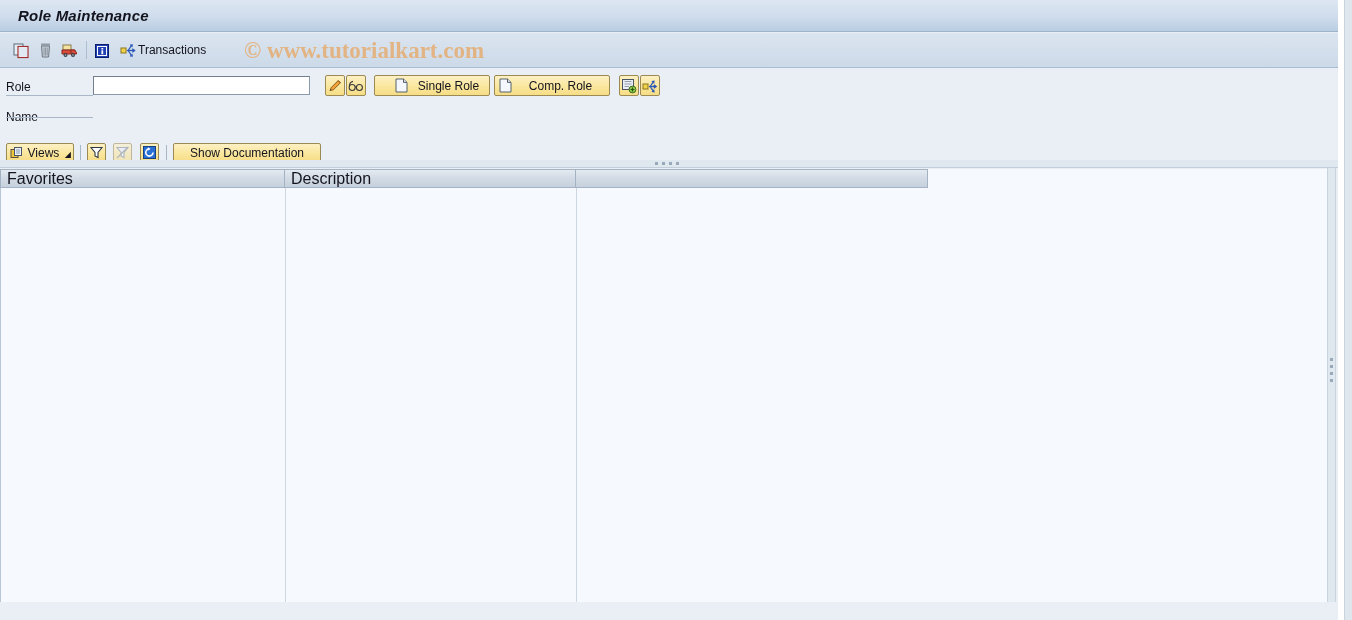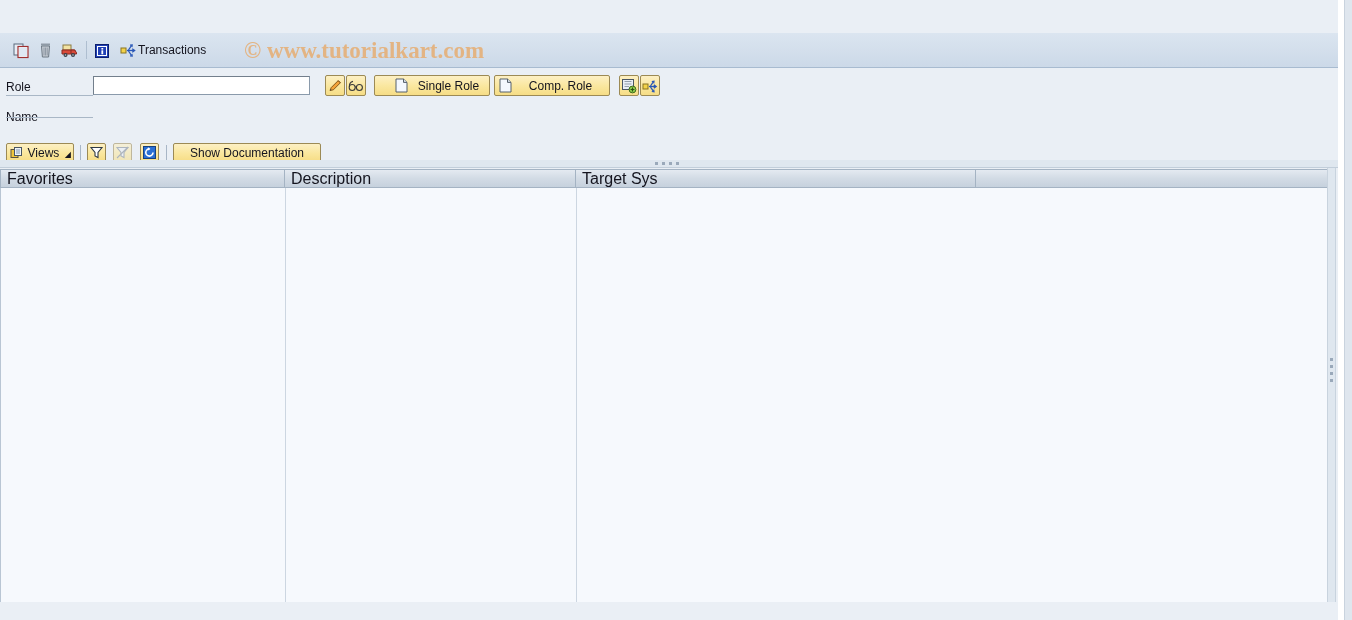--- a/index.html
+++ b/index.html
@@ -261,20 +261,23 @@
   }
 
   
   .gi { display: block; }
 </style>
 </head>
 <body>
 
 <div class="app">
 
+  <div class="titlebar">
+    <div class="title">Role Maintenance</div>
+  </div>
 
   <div class="toolbar"></div>
 
   <div class="tb-icon" style="left:13px;" title="Copy">
     <svg class="gi" width="17" height="17" viewBox="0 0 17 17">
       <rect x="1" y="2" width="9" height="11" fill="#e8eef6" stroke="#5b6b7d" stroke-width="1"></rect>
       <rect x="5" y="4.5" width="10" height="11" fill="#ffffff" stroke="#a03030" stroke-width="1.2"></rect>
       <rect x="6" y="5.5" width="8" height="9" fill="#dfe8f3"></rect>
     </svg>
   </div>
@@ -440,21 +443,20 @@
         <i></i>
         <i></i>
     </div>
   </div>
 
   <div class="table">
 
     <div class="thead">
       <div class="th" style="width:285px;">Favorites</div>
       <div class="th" style="width:291px;text-align:center;">Description</div>
-      <div class="th" style="width:400px;">Target Sys</div>
       <div class="th" style="width:352px;"></div>
     </div>
 
     <div class="tbody">
       <div class="colrule" style="left:284px;"></div>
       <div class="colrule" style="left:575px;"></div>
     </div>
   </div>
 
   <div class="vsplit">

